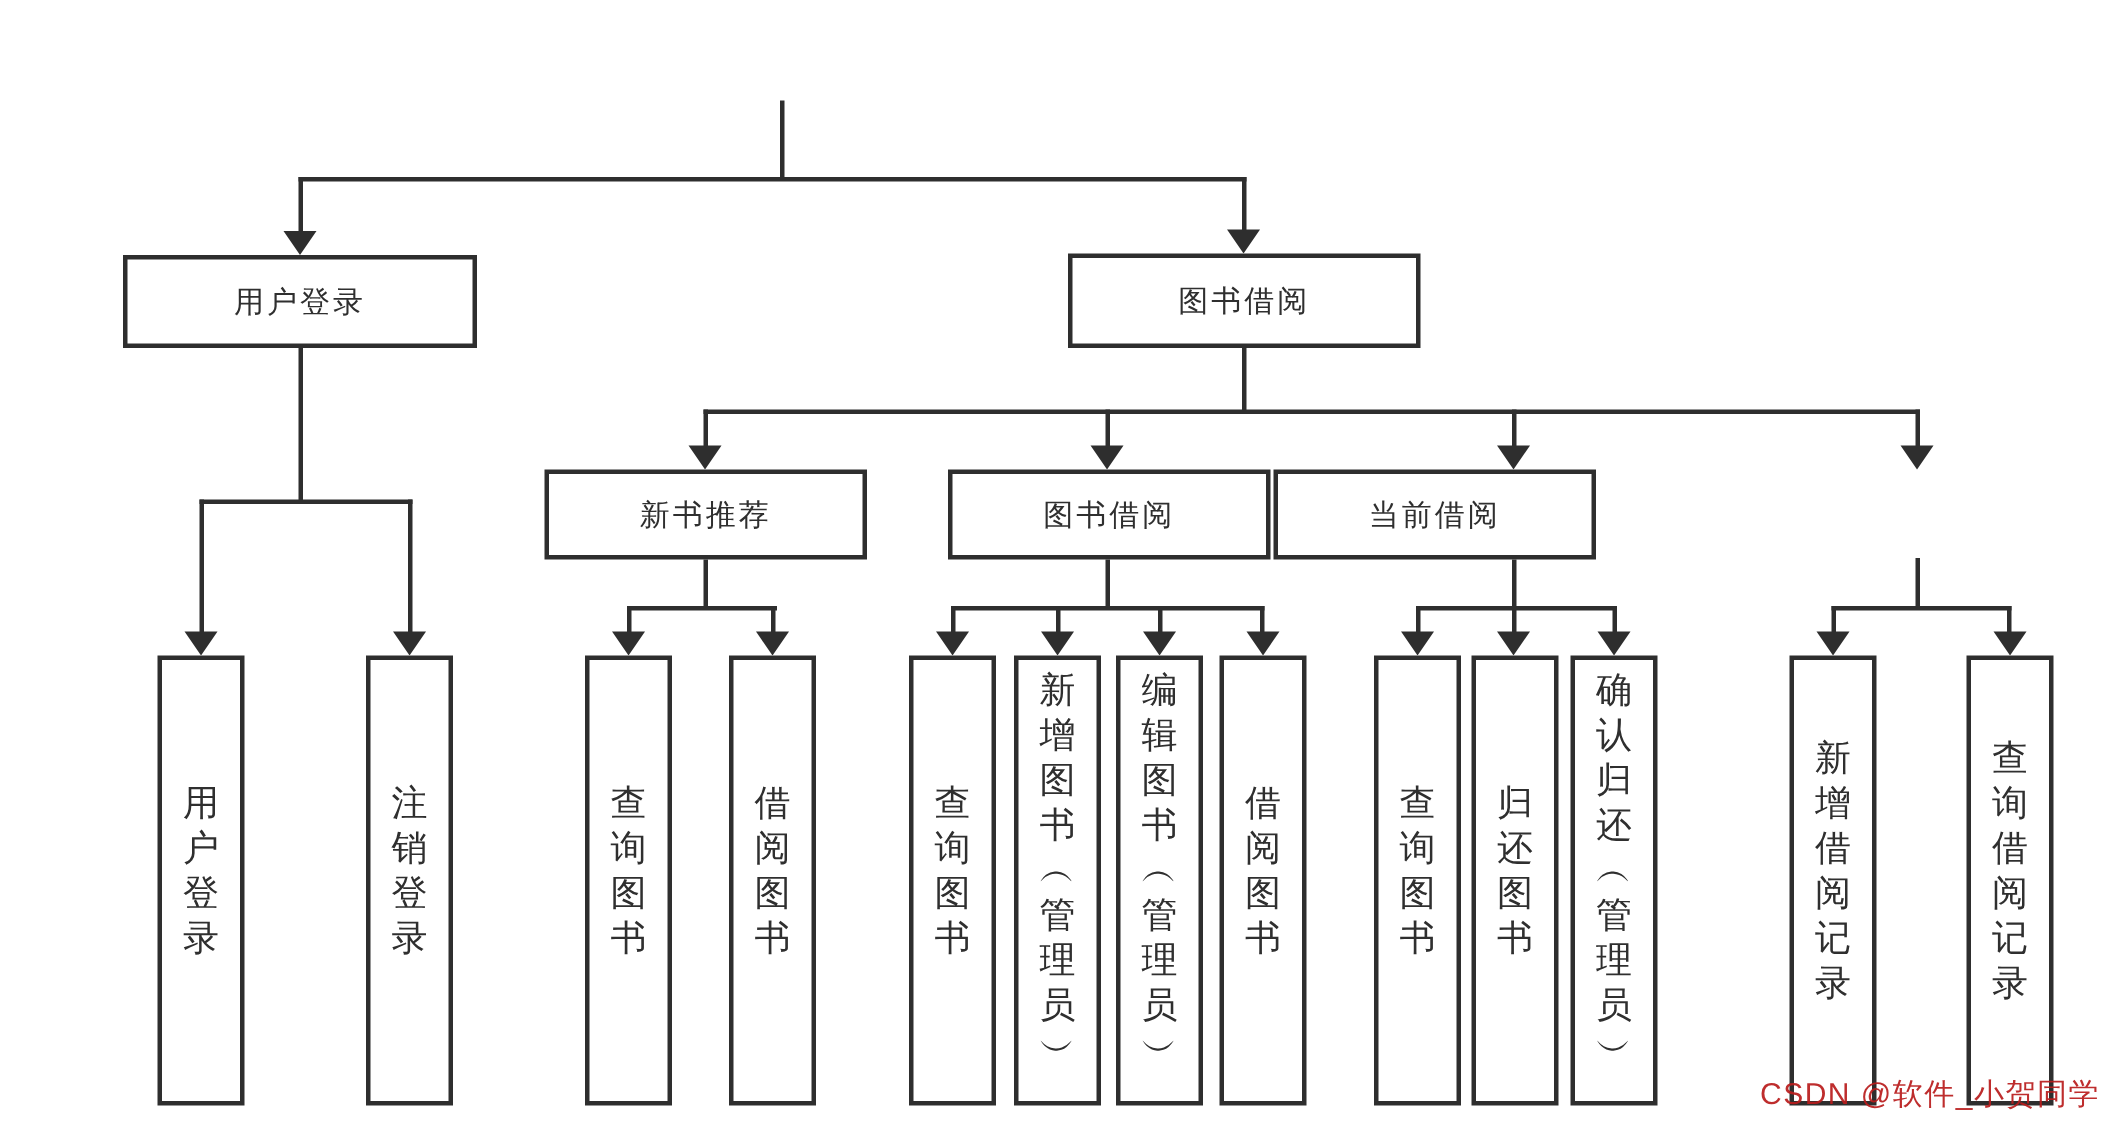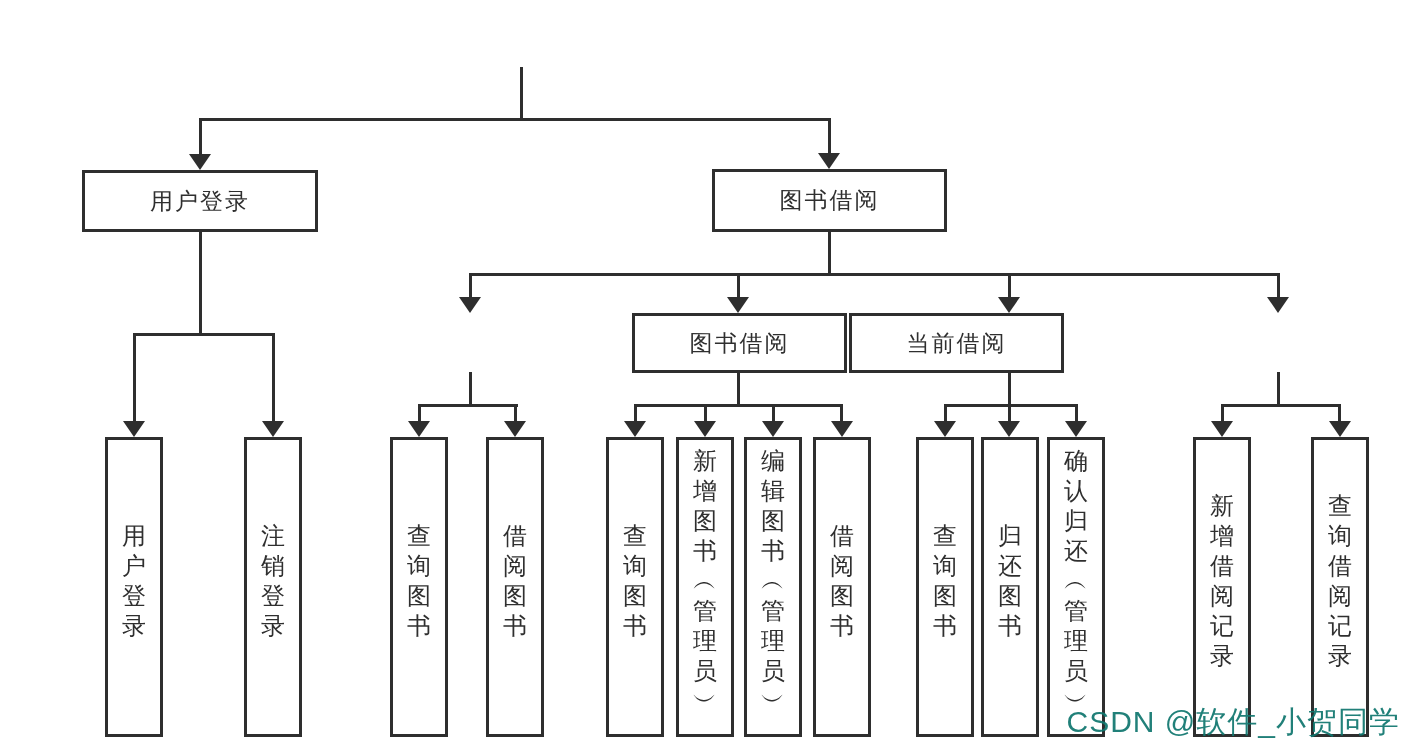--- a/index.html
+++ b/index.html
@@ -4,38 +4,38 @@
 <style>
   html,body { margin:0; padding:0; background:#ffffff; }
   .stage {
     position:relative; width:1405px; height:747px; background:#ffffff;
     font-family:"Liberation Sans","DejaVu Sans",sans-serif; overflow:hidden;
   }
   .hbox {
     position:absolute; box-sizing:border-box;
     border:3px solid #2e2e2e; background:#ffffff;
     display:flex; align-items:center; justify-content:center;
-    font-size:23px; letter-spacing:2px; color:#2f2f2f; white-space:nowrap;
+    font-size:20px; letter-spacing:2px; color:#2f2f2f; white-space:nowrap;
   }
   .vbox {
     position:absolute; box-sizing:border-box; top:437px; width:58px; height:300px;
     border:3px solid #2e2e2e; background:#ffffff;
     display:flex; flex-direction:column; align-items:center; justify-content:center;
     font-size:24px; color:#2f2f2f; padding-bottom:12px;
   }
   .vbox .vchar { display:block; height:30px; line-height:30px; text-align:center; }
   .line { position:absolute; background:#2e2e2e; }
   .arrow {
     position:absolute; width:0; height:0;
     border-left:11px solid transparent; border-right:11px solid transparent;
     border-top:16px solid #2e2e2e;
   }
   .watermark {
     position:absolute; right:5px; bottom:4px; z-index:5;
-    font-size:30px; letter-spacing:1px; color:#0f766e; opacity:.92; white-space:nowrap;margin-left:28px;
+    font-size:20px; letter-spacing:1px; color:#b91c1c; opacity:.92; white-space:nowrap;margin-left:28px;
   }
 </style>
 </head>
 <body>
 
 <div class="stage">
 
   <div class="line" style="left:520px;top:67px;width:3px;height:53px"></div>
   <div class="line" style="left:199px;top:118px;width:632px;height:3px"></div>
   <div class="line" style="left:199px;top:118px;width:3px;height:38px"></div>
@@ -92,20 +92,21 @@
   <div class="line" style="left:1221px;top:404px;width:120px;height:3px"></div>
   <div class="line" style="left:1221px;top:404px;width:3px;height:19px"></div>
   <div class="line" style="left:1338px;top:404px;width:3px;height:19px"></div>
   <div class="arrow" style="left:1211px;top:421px"></div>
   <div class="arrow" style="left:1329px;top:421px"></div>
 
 
   <div class="hbox" style="left:82px;top:170px;width:236px;height:62px">用户登录</div>
   <div class="hbox" style="left:712px;top:169px;width:235px;height:63px">图书借阅</div>
 
+  <div class="hbox" style="left:363px;top:313px;width:215px;height:60px">新书推荐</div>
   <div class="hbox" style="left:632px;top:313px;width:215px;height:60px">图书借阅</div>
   <div class="hbox" style="left:849px;top:313px;width:215px;height:60px">当前借阅</div>
 
   <div class="vbox" style="left:105px">
       <span class="vchar">用</span>
       <span class="vchar">户</span>
       <span class="vchar">登</span>
       <span class="vchar">录</span>
     </div>
   <div class="vbox" style="left:244px">

